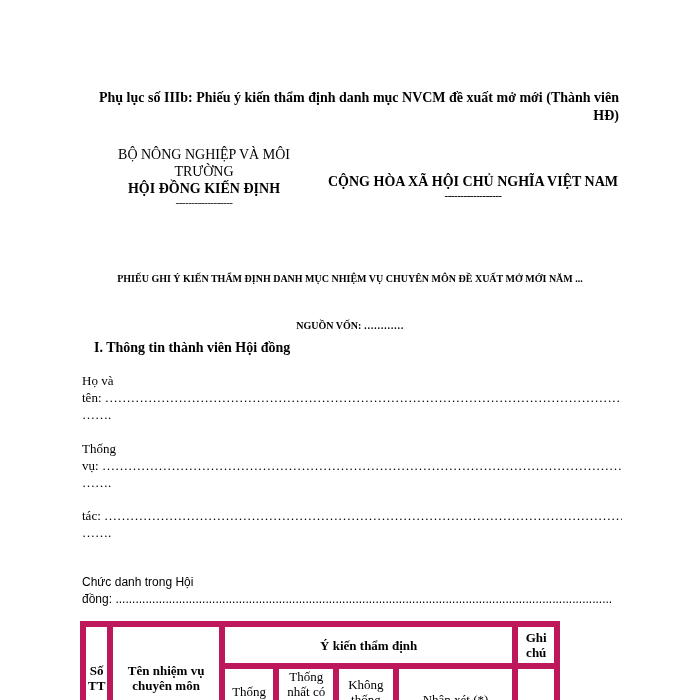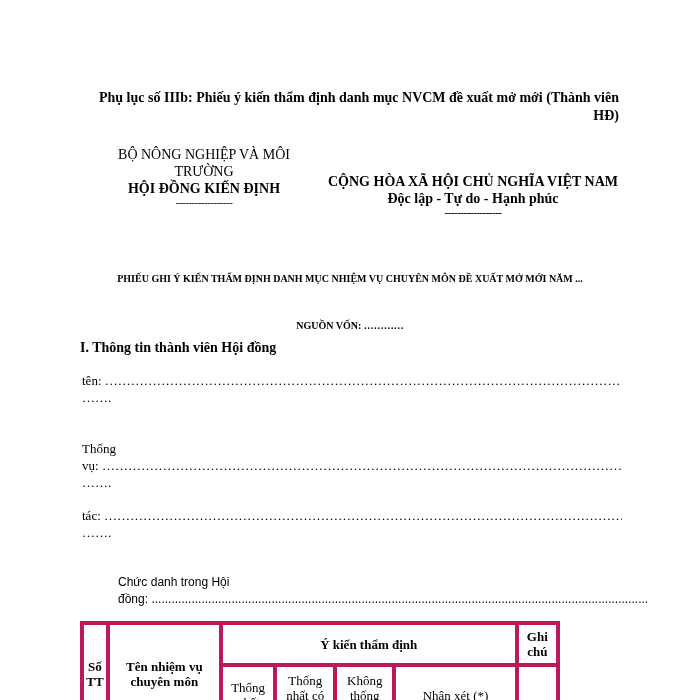--- a/index.html
+++ b/index.html
@@ -68,21 +68,21 @@
     .source {
       left: 80px;
       top: 317px;
       width: 540px;
       text-align: center;
       font-size: 10px;
       line-height: 17px;
       font-weight: bold;
     }
     .section-title {
-      left: 80px;
+      left: 94px;
       top: 339px;
       font-size: 14px;
       line-height: 17px;
       font-weight: bold;
     }
     .field {
       left: 82px;
       width: 540px;
       font-size: 13px;
       line-height: 17px;
@@ -99,21 +99,21 @@
     table.opinion {
       position: absolute;
       left: 80px;
       top: 621px;
       border-collapse: collapse;
       font-size: 13px;
       line-height: 15px;
       table-layout: fixed;
     }
     table.opinion td, table.opinion th {
-      border: 4px solid #be185d;
+      border: 6px solid #be185d;
       text-align: center;
       vertical-align: middle;
       padding: 0 2px;
     }
     table.opinion th { font-weight: bold; }
     table.opinion td.plain { font-weight: normal; }
   </style>
 </head>
 <body>
 
@@ -122,47 +122,47 @@
   <div class="abs appendix-title">Phụ lục số IIIb: Phiếu ý kiến thẩm định danh mục NVCM đề xuất mở mới (Thành viên HĐ)</div>
 
   <div class="abs hdr-left">
     <div>BỘ NÔNG NGHIỆP VÀ MÔI TRƯỜNG</div>
     <div class="bold">HỘI ĐỒNG KIẾN ĐỊNH</div>
     <div class="hdr-sep">------------------</div>
   </div>
 
   <div class="abs hdr-right">
     <div>CỘNG HÒA XÃ HỘI CHỦ NGHĨA VIỆT NAM</div>
-    <div>Độc lập - Tự do - Hạnh phúc</div>
     <div class="hdr-sep">------------------</div>
   </div>
 
   <div class="abs form-title">PHIẾU GHI Ý KIẾN THẨM ĐỊNH DANH MỤC NHIỆM VỤ CHUYÊN MÔN ĐỀ XUẤT MỞ MỚI NĂM ...</div>
 
   <div class="abs source">NGUỒN VỐN: …………</div>
 
   <div class="abs section-title">I. Thông tin thành viên Hội đồng</div>
 
   <div class="abs field" style="top:372px;">
+    <div>Họ và</div>
     <div class="dots"><span>tên:</span> <span>……………………………………………………………………………………………………………………</span></div>
     <div>…….</div>
   </div>
 
   <div class="abs field" style="top:440px;">
     <div>Thống</div>
     <div class="dots"><span>vụ:</span> <span>……………………………………………………………………………………………………………………</span></div>
     <div>…….</div>
   </div>
 
   <div class="abs field" style="top:507px;">
     <div class="dots"><span>tác:</span> <span>……………………………………………………………………………………………………………………</span></div>
     <div>…….</div>
   </div>
 
-  <div class="abs field field-sans" style="top:574px; width:530px;margin-left:36px;">
+  <div class="abs field field-sans" style="top:574px; width:530px;">
     <div>Chức danh trong Hội</div>
     <div class="dots"><span>đồng:</span> <span>............................................................................................................................................................</span></div>
   </div>
 
   <table class="opinion">
     <colgroup>
       <col style="width:26px">
       <col style="width:132px">
       <col style="width:58px">
       <col style="width:65px">

